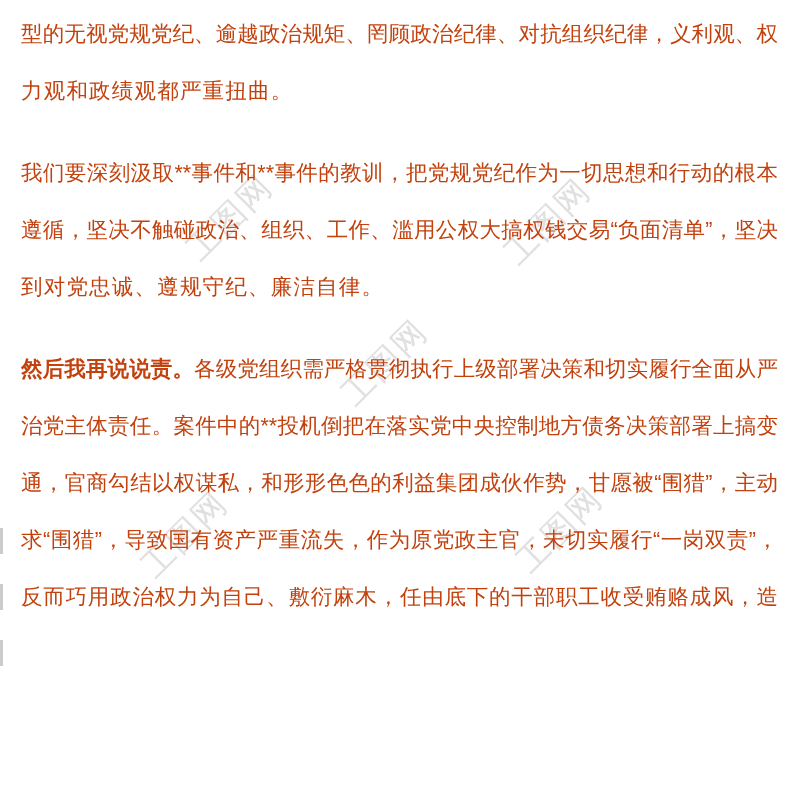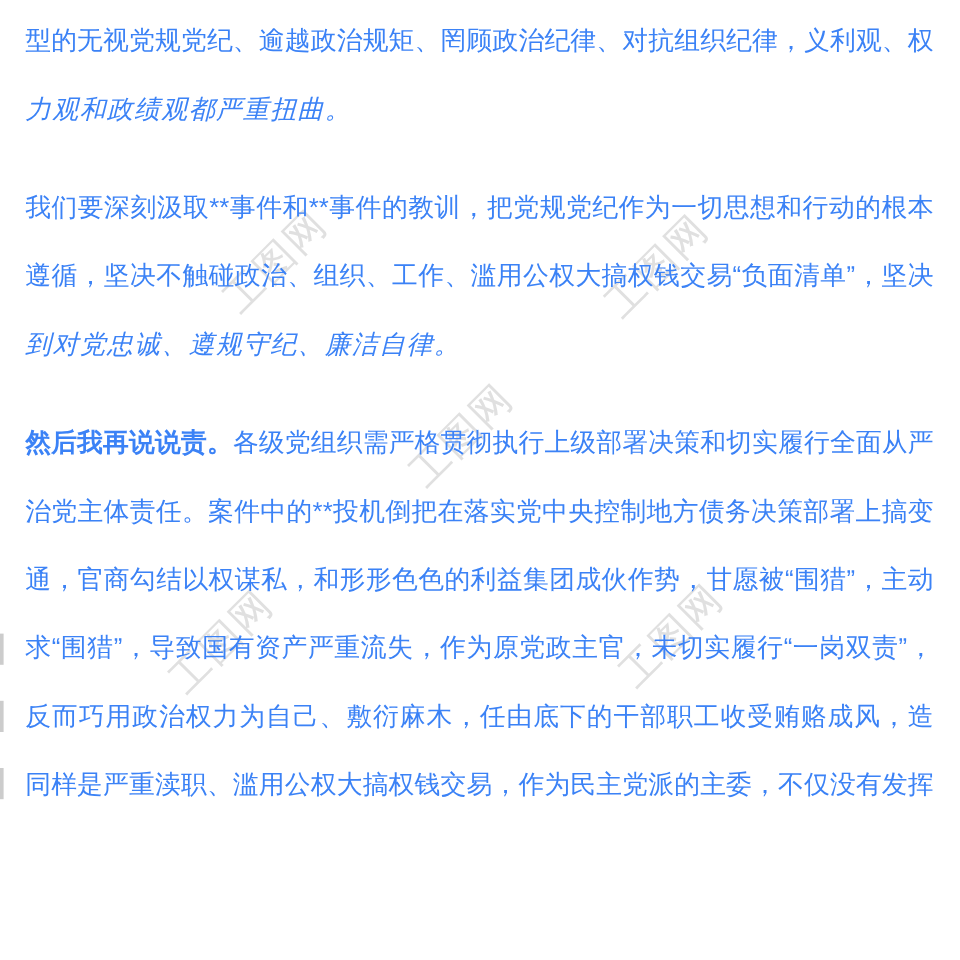--- a/index.html
+++ b/index.html
@@ -32,30 +32,29 @@
   .text-layer {
     position: absolute;
     left: 21px; right: 22px; top: 6px;
     z-index: 1;
     color: #000000;
   }
   .line {
     height: 57px;
     line-height: 57px;
     font-size: 21.5px;
-    color: #3b82f6;
+    color: #c2410c;
     text-align: justify;
     text-align-last: justify;
     overflow: hidden;
   }
   .line.para-end {
     text-align: left;
     text-align-last: auto;
     letter-spacing: 1.2px;
-    font-style: italic;
   }
   .line.gap { margin-top: 25px; }
   .bold-lead { font-weight: bold; }
   .edge-artifact {
     position: absolute;
     left: 0; width: 3px;
     background: #cccccc;
     z-index: 0;
   }
 </style>
@@ -80,15 +79,14 @@
     <div class="line"><span class="bold-lead"></span><span>型的无视党规党纪、逾越政治规矩、罔顾政治纪律、对抗组织纪律，义利观、权</span></div>
     <div class="line para-end"><span class="bold-lead"></span><span>力观和政绩观都严重扭曲。</span></div>
     <div class="line gap"><span class="bold-lead"></span><span>我们要深刻汲取**事件和**事件的教训，把党规党纪作为一切思想和行动的根本</span></div>
     <div class="line"><span class="bold-lead"></span><span>遵循，坚决不触碰政治、组织、工作、滥用公权大搞权钱交易“负面清单”，坚决做</span></div>
     <div class="line para-end"><span class="bold-lead"></span><span>到对党忠诚、遵规守纪、廉洁自律。</span></div>
     <div class="line gap"><span class="bold-lead">然后我再说说责。</span><span>各级党组织需严格贯彻执行上级部署决策和切实履行全面从严</span></div>
     <div class="line"><span class="bold-lead"></span><span>治党主体责任。案件中的**投机倒把在落实党中央控制地方债务决策部署上搞变</span></div>
     <div class="line"><span class="bold-lead"></span><span>通，官商勾结以权谋私，和形形色色的利益集团成伙作势，甘愿被“围猎”，主动</span></div>
     <div class="line"><span class="bold-lead"></span><span>求“围猎”，导致国有资产严重流失，作为原党政主官，未切实履行“一岗双责”，</span></div>
     <div class="line"><span class="bold-lead"></span><span>反而巧用政治权力为自己、敷衍麻木，任由底下的干部职工收受贿赂成风，造</span></div>
-    <div class="line"><span class="bold-lead"></span><span>同样是严重渎职、滥用公权大搞权钱交易，作为民主党派的主委，不仅没有发挥</span></div>
   </div>
 </div>
 
 </body></html>

